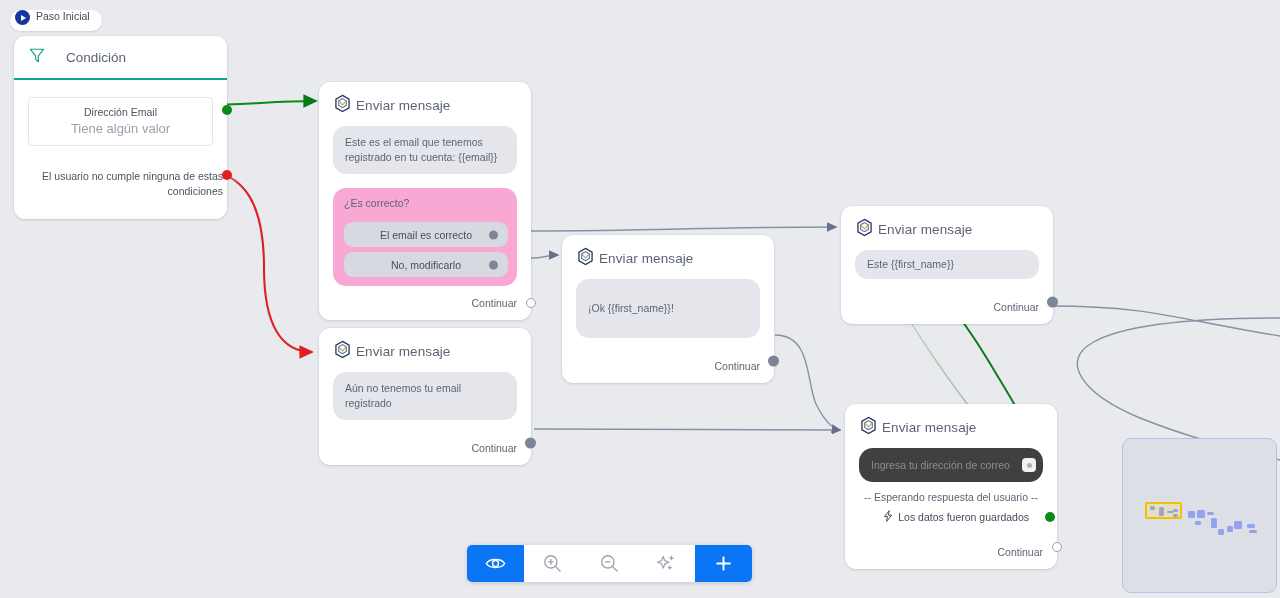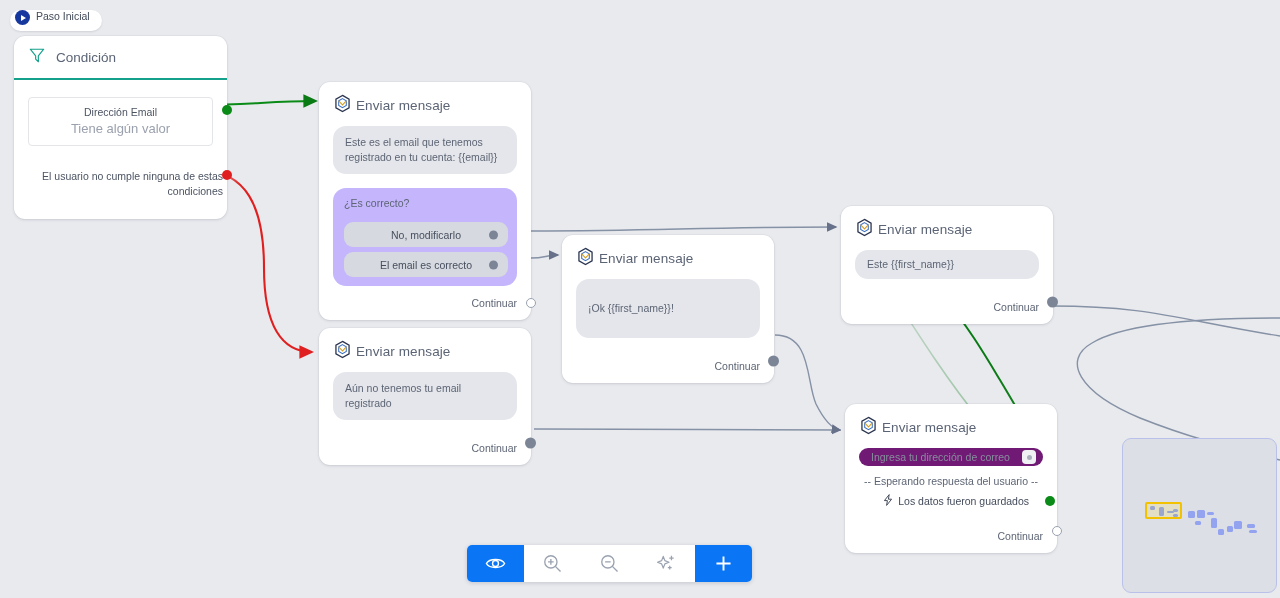--- a/index.html
+++ b/index.html
@@ -44,21 +44,21 @@
   .bubble {
     background: #e4e6eb;
     border-radius: 13px;
     padding: 9px 12px;
     font-size: 10.5px;
     line-height: 1.45;
     color: #5d6574;
   }
 
   .qblock {
-    background: #c4b5fd;
+    background: #f9a8d4;
     border-radius: 13px;
     padding: 9px 9px 9px 11px;
     margin-top: 14px;
   }
   .qtext { font-size: 10.5px; color: #5d6574; padding-bottom: 8px; }
   .opt {
     position: relative;
     background: #d6d9df;
     border-radius: 9px;
     height: 25px;
@@ -71,23 +71,23 @@
   .opt .dot {
     position: absolute; right: 10px; top: 50%;
     transform: translateY(-50%);
     width: 9px; height: 9px; border-radius: 50%;
     background: #7b8596;
   }
 
   
   .inputbubble {
     position: relative;
-    background: #701a75;
+    background: #404040;
     border-radius: 14px;
-    height: 18px;
+    height: 34px;
     display: flex; align-items: center;
     padding: 0 12px;
     font-size: 10.5px;
     color: #868e9c;
   }
   .inputbubble .inp-dot {
     position: absolute; right: 7px; top: 50%;
     transform: translateY(-50%);
     width: 14px; height: 14px; border-radius: 4px;
     background: #f0f1f4;
@@ -173,21 +173,21 @@
 
   
   #node-condition {
     left: 14px; top: 36px;
     width: 213px;
     border-radius: 11px;
     overflow: visible;
   }
   #cond-head {
     display: flex; align-items: center;
-    gap: 10px;
+    gap: 20px;
     padding: 11px 14px 10px 14px;
     border-bottom: 2.4px solid #15a08c;
   }
   #cond-head .ctitle { font-size: 13.5px; color: #5b6475; }
   .cond-rule {
     margin: 17px 14px 0 14px;
     border: 1px solid #e3e5e9;
     border-radius: 4px;
     padding: 8px 6px 9px 6px;
     text-align: center;
@@ -340,25 +340,25 @@
           <path d="M6.6 8 L11 12.6 L15.4 8" fill="none" stroke="#d8a020" stroke-width="1.2"></path>
         </svg>
       </span>
       <span class="node-title">Enviar mensaje</span>
     </div>
     <div class="node-body">
       <div class="bubble">Este es el email que tenemos registrado en tu cuenta: {{email}}</div>
       <div class="qblock">
         <div class="qtext">¿Es correcto?</div>
         <div class="opt">
-          <span>No, modificarlo</span>
+          <span>El email es correcto</span>
           <span class="dot"></span>
         </div>
         <div class="opt">
-          <span>El email es correcto</span>
+          <span>No, modificarlo</span>
           <span class="dot"></span>
         </div>
       </div>
     </div>
     <div class="node-footer">
       <span>Continuar</span>
       <span class="cont-dot-hollow"></span>
     </div>
   </div>
 

